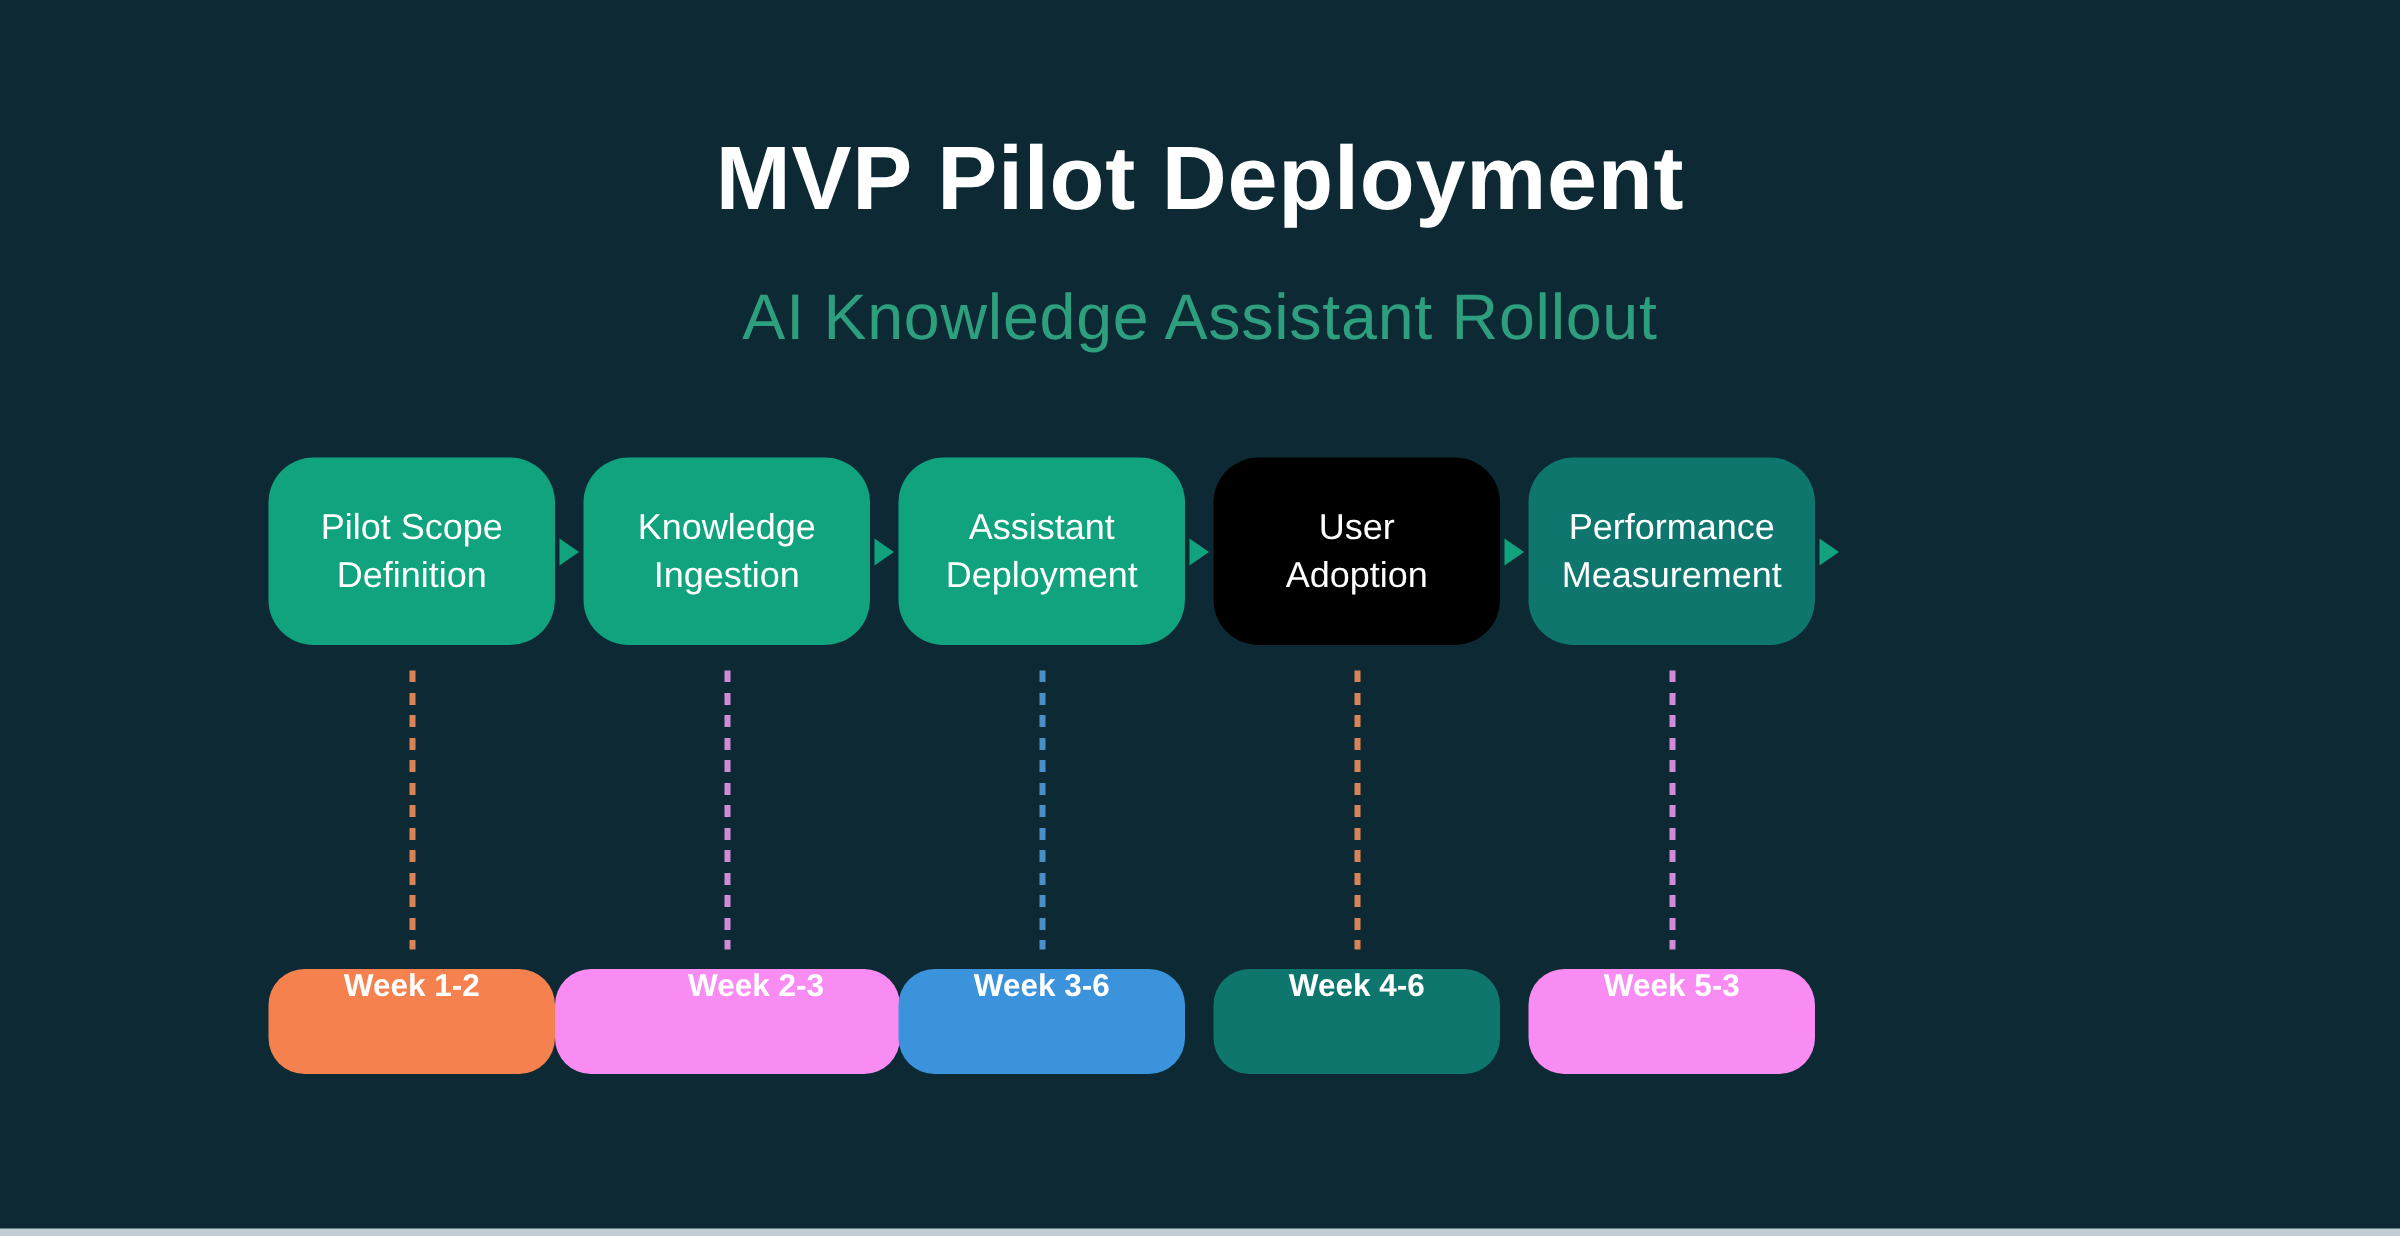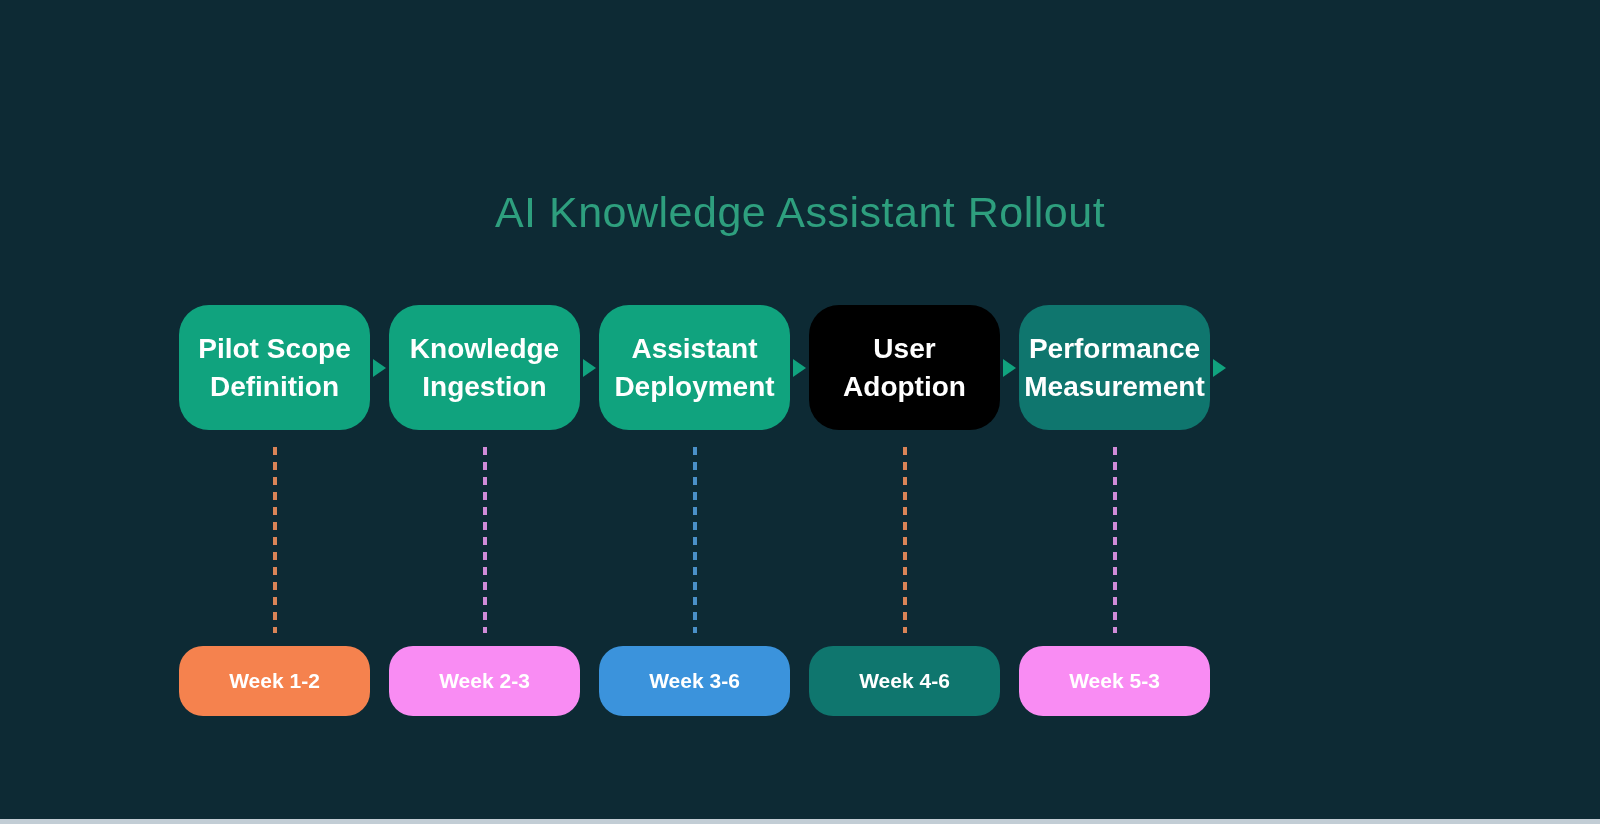--- a/index.html
+++ b/index.html
@@ -57,22 +57,22 @@
     width: 191px;
     height: 125px;
     border-radius: 30px;
     display: flex;
     align-items: center;
     justify-content: center;
     text-align: center;
   }
   .stage .label {
     color: #FFFFFF;
-    font-size: 28px;
-    font-weight: 700;
+    font-size: 24px;
+    font-weight: 400;
     line-height: 1.33;
     white-space: pre-line;
   }
   .arrow {
     position: absolute;
     top: 54px;
     right: -16px;
     width: 0;
     height: 0;
     border-top: 9px solid transparent;
@@ -83,21 +83,20 @@
     margin-top: 17px;
     width: 4px;
     height: 186px;
   }
   .pill {
     margin-top: 13px;
     width: 191px;
     height: 70px;
     border-radius: 24px;
     display: flex;
-    align-items: center;
     justify-content: center;
     text-align: center;
   }
   .pill .label {
     color: #FFFFFF;
     font-size: 21px;
     font-weight: 700;
   }
   .bottom-strip {
     position: absolute;
@@ -105,20 +104,21 @@
     bottom: 0;
     width: 100%;
     height: 5px;
   }
 </style>
 </head>
 <body>
 
 <div class="canvas" style="background-color: rgb(13, 42, 52);">
 
+  <h1 class="title">MVP Pilot Deployment</h1>
 
   <div class="subtitle" style="color: rgb(46, 159, 126);">AI Knowledge Assistant Rollout</div>
 
   <div class="flow">
 
     <div class="col">
       <div class="stage" style="background-color: rgb(16, 163, 126);">
         <span class="label">Pilot Scope
 Definition</span>
       </div>
@@ -129,21 +129,21 @@
       </div>
     </div>
 
     <div class="col">
       <div class="stage" style="background-color: rgb(16, 163, 126);">
         <span class="label">Knowledge
 Ingestion</span>
       </div>
       <div class="arrow"></div>
       <div class="connector" style="background-image: repeating-linear-gradient(rgb(208, 139, 216) 0px, rgb(208, 139, 216) 8px, transparent 8px, transparent 15px);"></div>
-      <div class="pill" style="background-color: rgb(249, 140, 243);">
+      <div class="pill" style="background-color: rgb(249, 140, 243); padding-left: 39px;">
         <span class="label">Week 2-3</span>
       </div>
     </div>
 
     <div class="col">
       <div class="stage" style="background-color: rgb(16, 163, 126);">
         <span class="label">Assistant
 Deployment</span>
       </div>
       <div class="arrow"></div>

